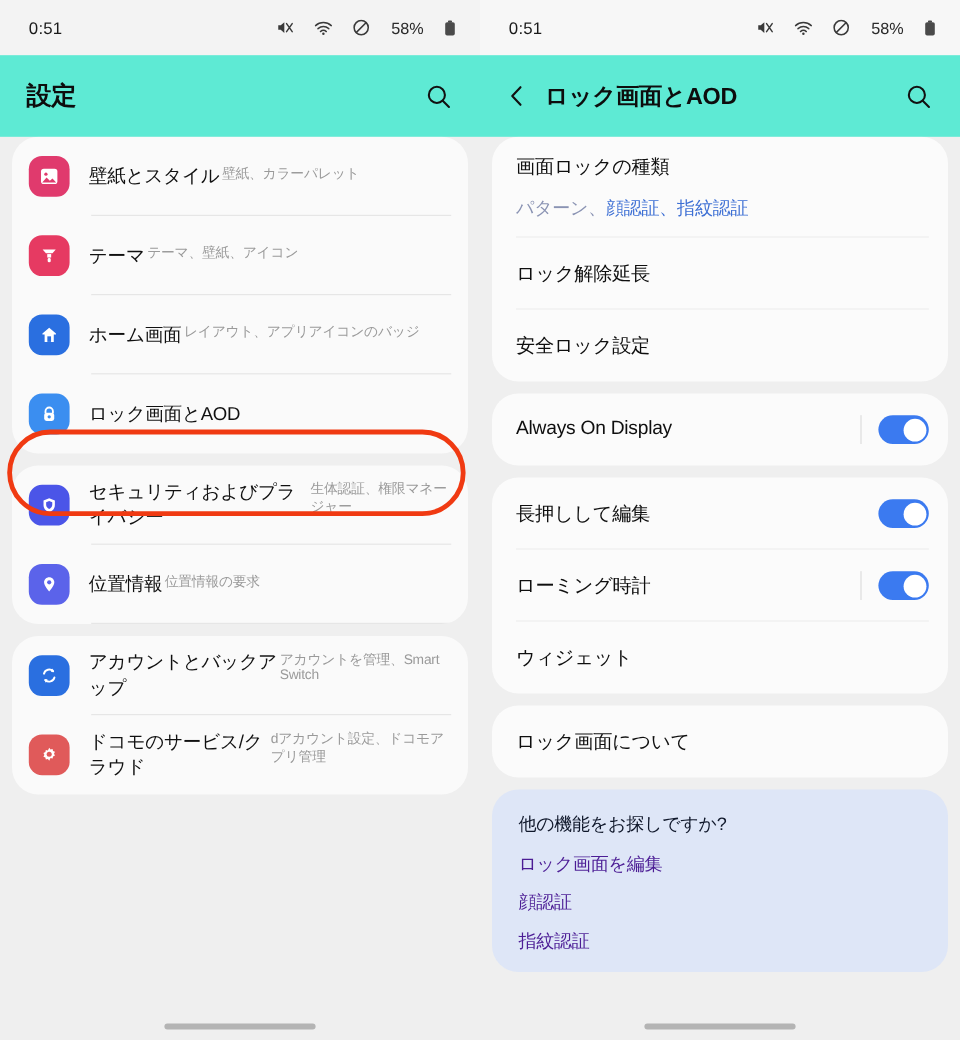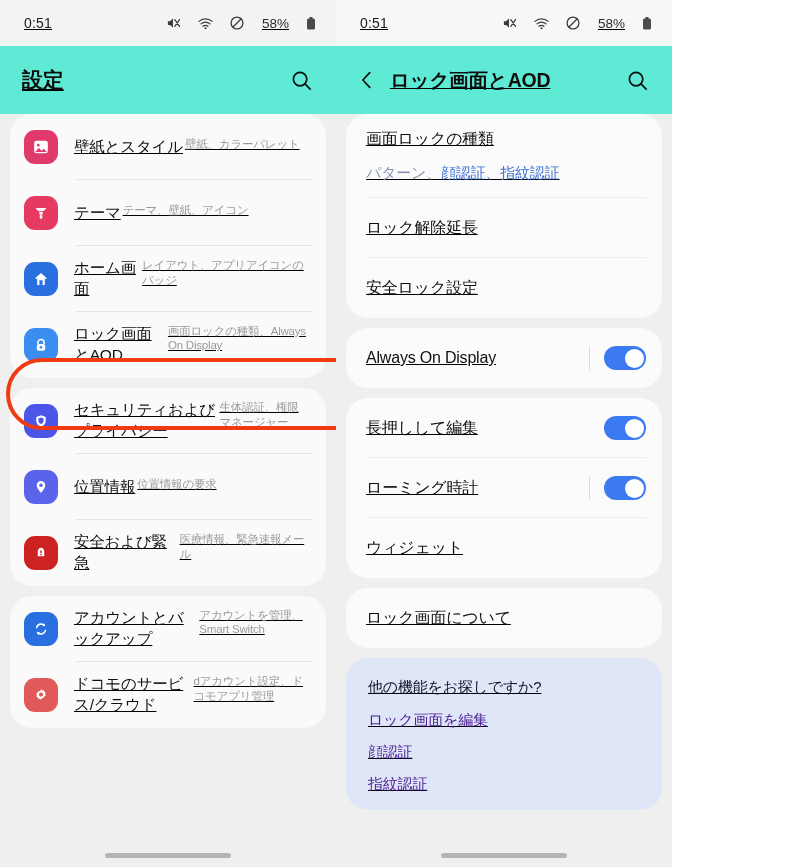--- a/index.html
+++ b/index.html
@@ -2,21 +2,21 @@
 <html><head>
 <meta charset="utf-8">
 <style>
   * { box-sizing: border-box; margin: 0; padding: 0; }
   html, body {
     width: 800px; height: 867px;
     font-family: "Liberation Sans", "DejaVu Sans", sans-serif;
     background: #ffffff;
     overflow: hidden;
   }
-  .screens { display: flex; width: 672px; height: 867px; text-decoration: underline; }
+  .screens { display: flex; width: 800px; height: 867px; }
   .phone {
     width: 400px; height: 867px;
     background: #f0f0f0;
     position: relative;
     overflow: hidden;
   }
   .phone.left { background: #efefef; }
   .phone.right { background: #efefef; }
 
   
@@ -262,21 +262,20 @@
         <div class="row">
           <span class="ricon" style="background:#3b8ef0">
             <svg width="20" height="20" viewBox="0 0 22 22">
                 <path d="M7.6 10V8.4a3.4 3.4 0 016.8 0V10" stroke="#fff" stroke-width="1.7" fill="none"></path>
                 <rect x="6.4" y="9.8" width="9.2" height="7.6" rx="2.2" fill="#fff"></rect>
                 <circle cx="11" cy="13.6" r="1.5" fill="#3b8ef0"></circle>
               </svg>
           </span>
           <span class="rtext">
             <span class="rtitle">ロック画面とAOD</span>
-            <span class="rsub">画面ロックの種類、Always On Display</span>
           </span>
         </div>
       </div>
 
       <div class="card">
 
         <div class="row">
           <span class="ricon" style="background:#4b55e8">
             <svg width="20" height="20" viewBox="0 0 22 22">
                 <path d="M11 4.6l5.2 2.1v4.1c0 3.4-2.2 5.6-5.2 6.6-3-1-5.2-3.2-5.2-6.6V6.7z" fill="#fff"></path>
@@ -297,33 +296,20 @@
                 <circle cx="11" cy="9.1" r="1.9" fill="#5b63ea"></circle>
               </svg>
           </span>
           <span class="rtext">
             <span class="rtitle">位置情報</span>
             <span class="rsub">位置情報の要求</span>
           </span>
           <span class="sep"></span>
         </div>
 
-        <div class="row">
-          <span class="ricon" style="background:#cc2222">
-            <svg width="20" height="20" viewBox="0 0 22 22">
-                <path d="M11 5.2c-2.3 0-3.6 2-3.6 4.6v4.8h7.2V9.8c0-2.6-1.3-4.6-3.6-4.6z" fill="#fff"></path>
-                <rect x="10.2" y="8" width="1.6" height="3.6" rx="0.8" fill="#cc2222"></rect>
-                <circle cx="11" cy="12.9" r="0.9" fill="#cc2222"></circle>
-              </svg>
-          </span>
-          <span class="rtext">
-            <span class="rtitle">安全および緊急</span>
-            <span class="rsub">医療情報、緊急速報メール</span>
-          </span>
-        </div>
       </div>
 
       <div class="card">
 
         <div class="row">
           <span class="ricon" style="background:#2a6fe0">
             <svg width="20" height="20" viewBox="0 0 22 22">
                 <path d="M6.2 9.2A5 5 0 0114.6 7" stroke="#fff" stroke-width="1.8" fill="none" stroke-linecap="round"></path>
                 <path d="M15.8 12.8A5 5 0 017.4 15" stroke="#fff" stroke-width="1.8" fill="none" stroke-linecap="round"></path>
                 <path d="M14.2 4.4l1.2 2.8-2.9.6z" fill="#fff"></path>

